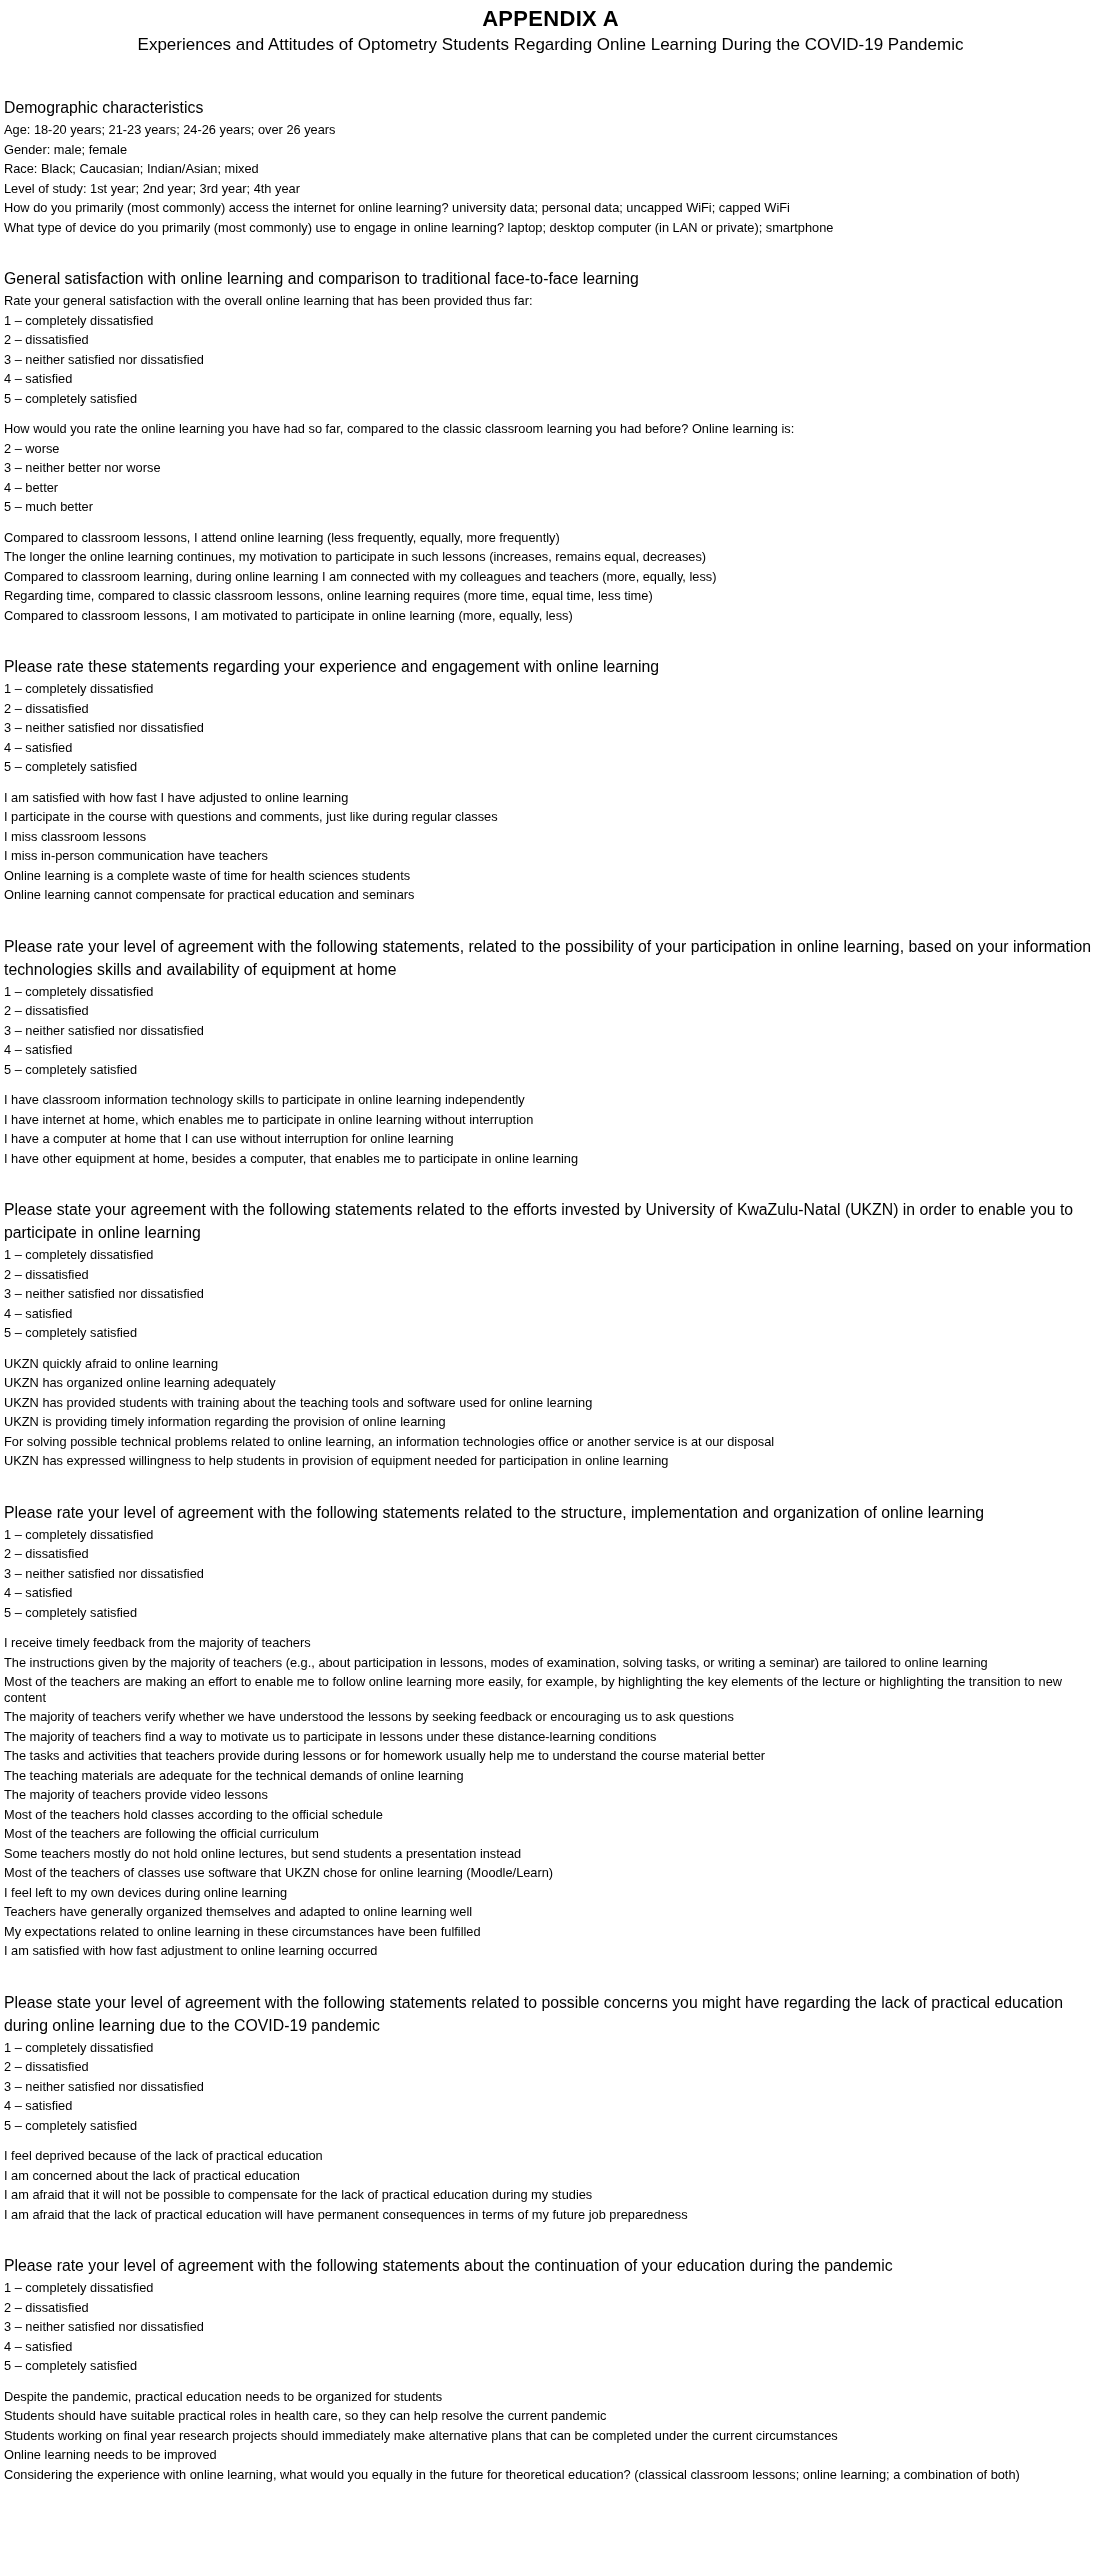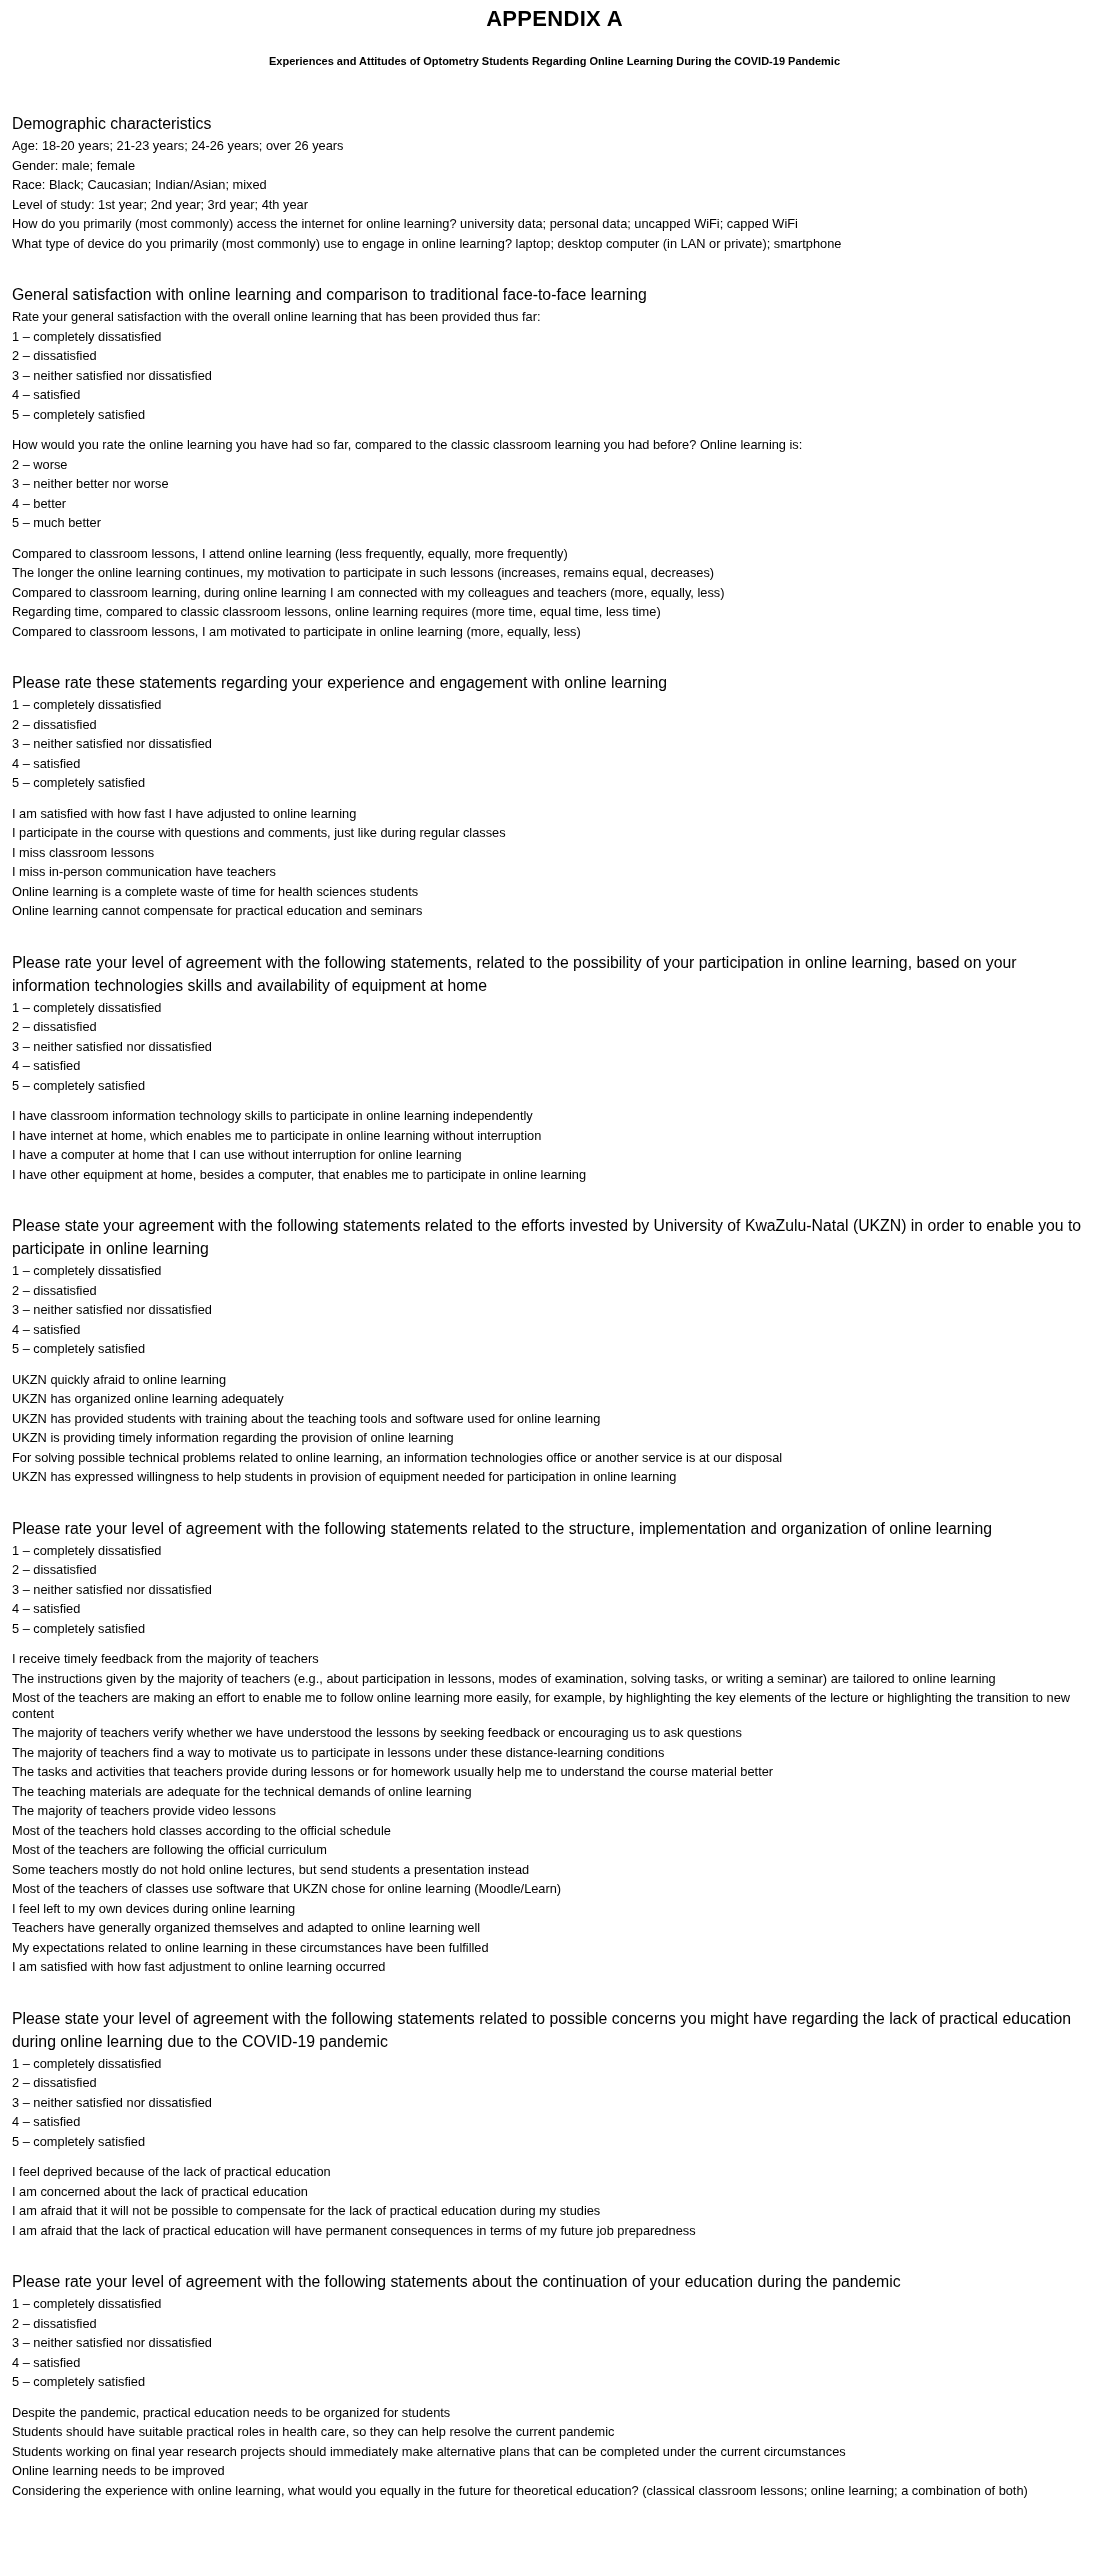--- a/index.html
+++ b/index.html
@@ -6,29 +6,29 @@
   html, body { background:#ffffff; }
   body {
     width:1102px;
     color:#000000;
     font-family:"Liberation Sans","DejaVu Sans",sans-serif;
   }
   .page {
     width:1102px;
     min-height:2560px;
     background:#ffffff;
-    padding:6px 5px 12px 12px;
+    padding:6px 5px 12px 4px;
   }
   .doc-title {
     font-size:22px; line-height:26px; font-weight:700; text-align:center;
     letter-spacing:0.3px;
   }
   .doc-subtitle {
-    font-size:11px; line-height:22px; font-weight:700; text-align:center;
-    margin-top:18px;
+    font-size:17px; line-height:22px; font-weight:400; text-align:center;
+    margin-top:2px;
   }
   .qsection { margin-top:32px; }
   #sections > .qsection:first-child { margin-top:40px; }
   .sec-heading {
     font-size:15.8px; line-height:23px; font-weight:400; margin-bottom:3px;
   }
   .block { margin-top:15px; }
   .qsection .block:first-of-type { margin-top:0; }
   .line { font-size:12.8px; line-height:15.5px; }
   .line + .line { margin-top:4px; }

